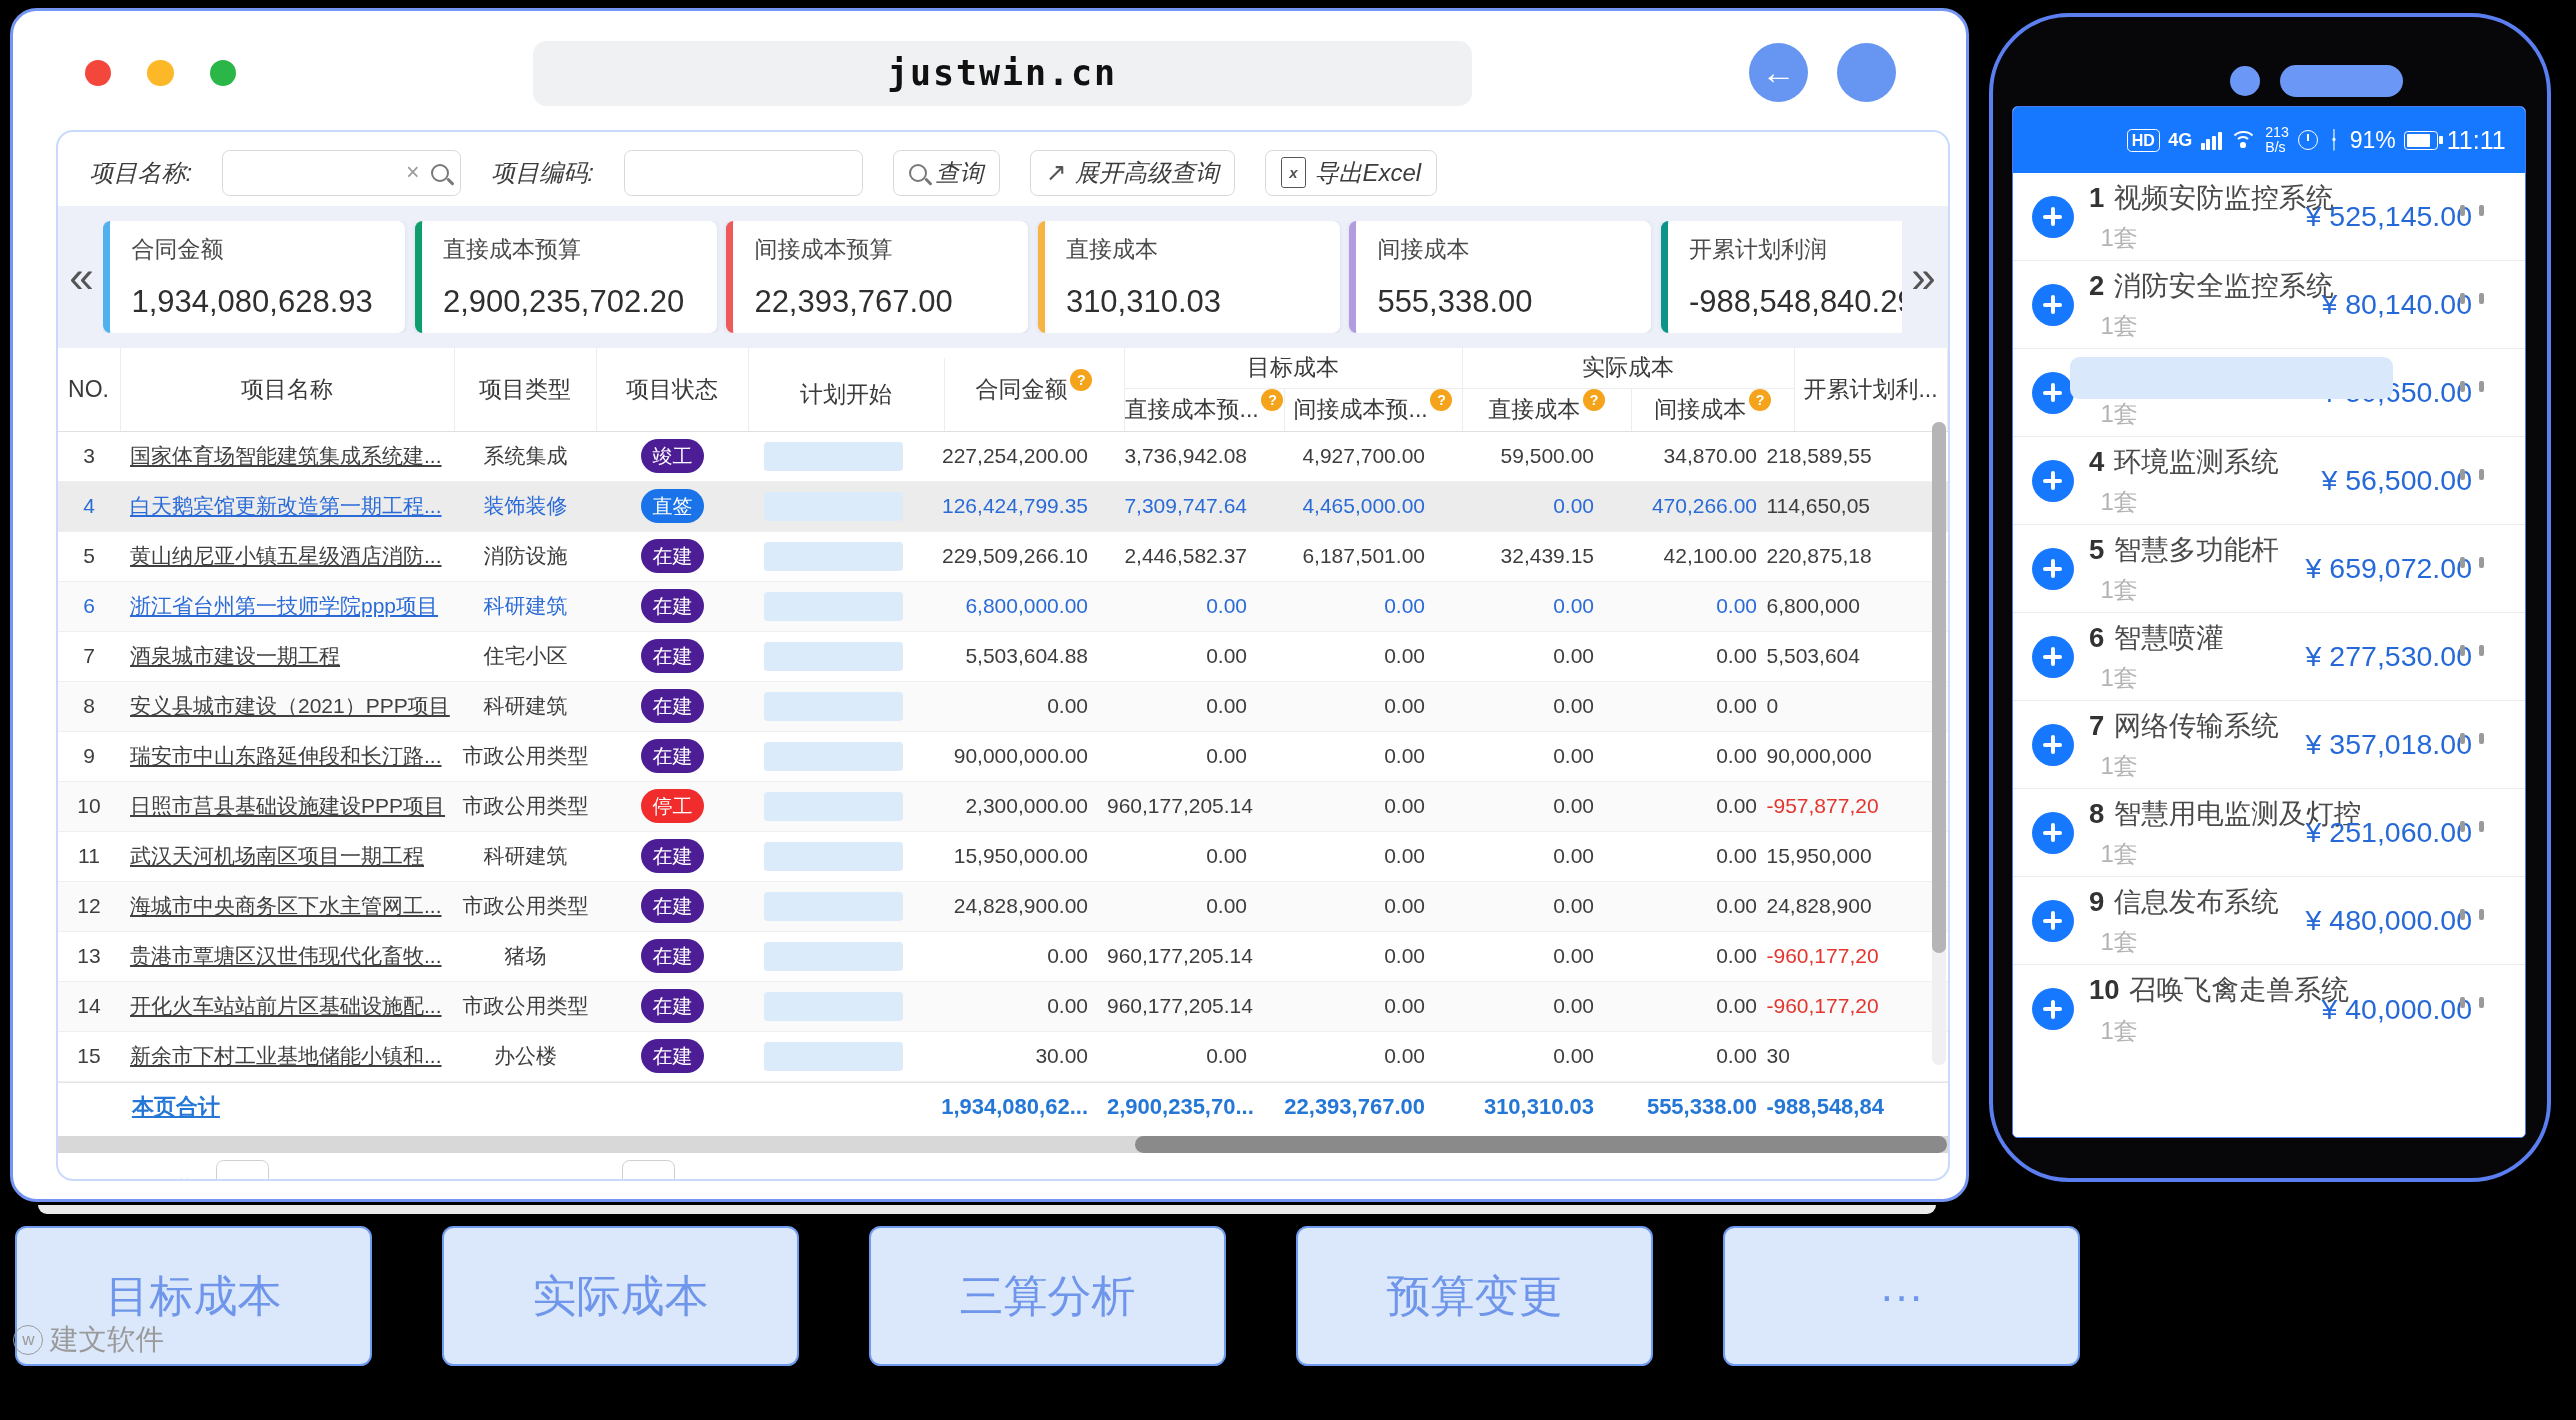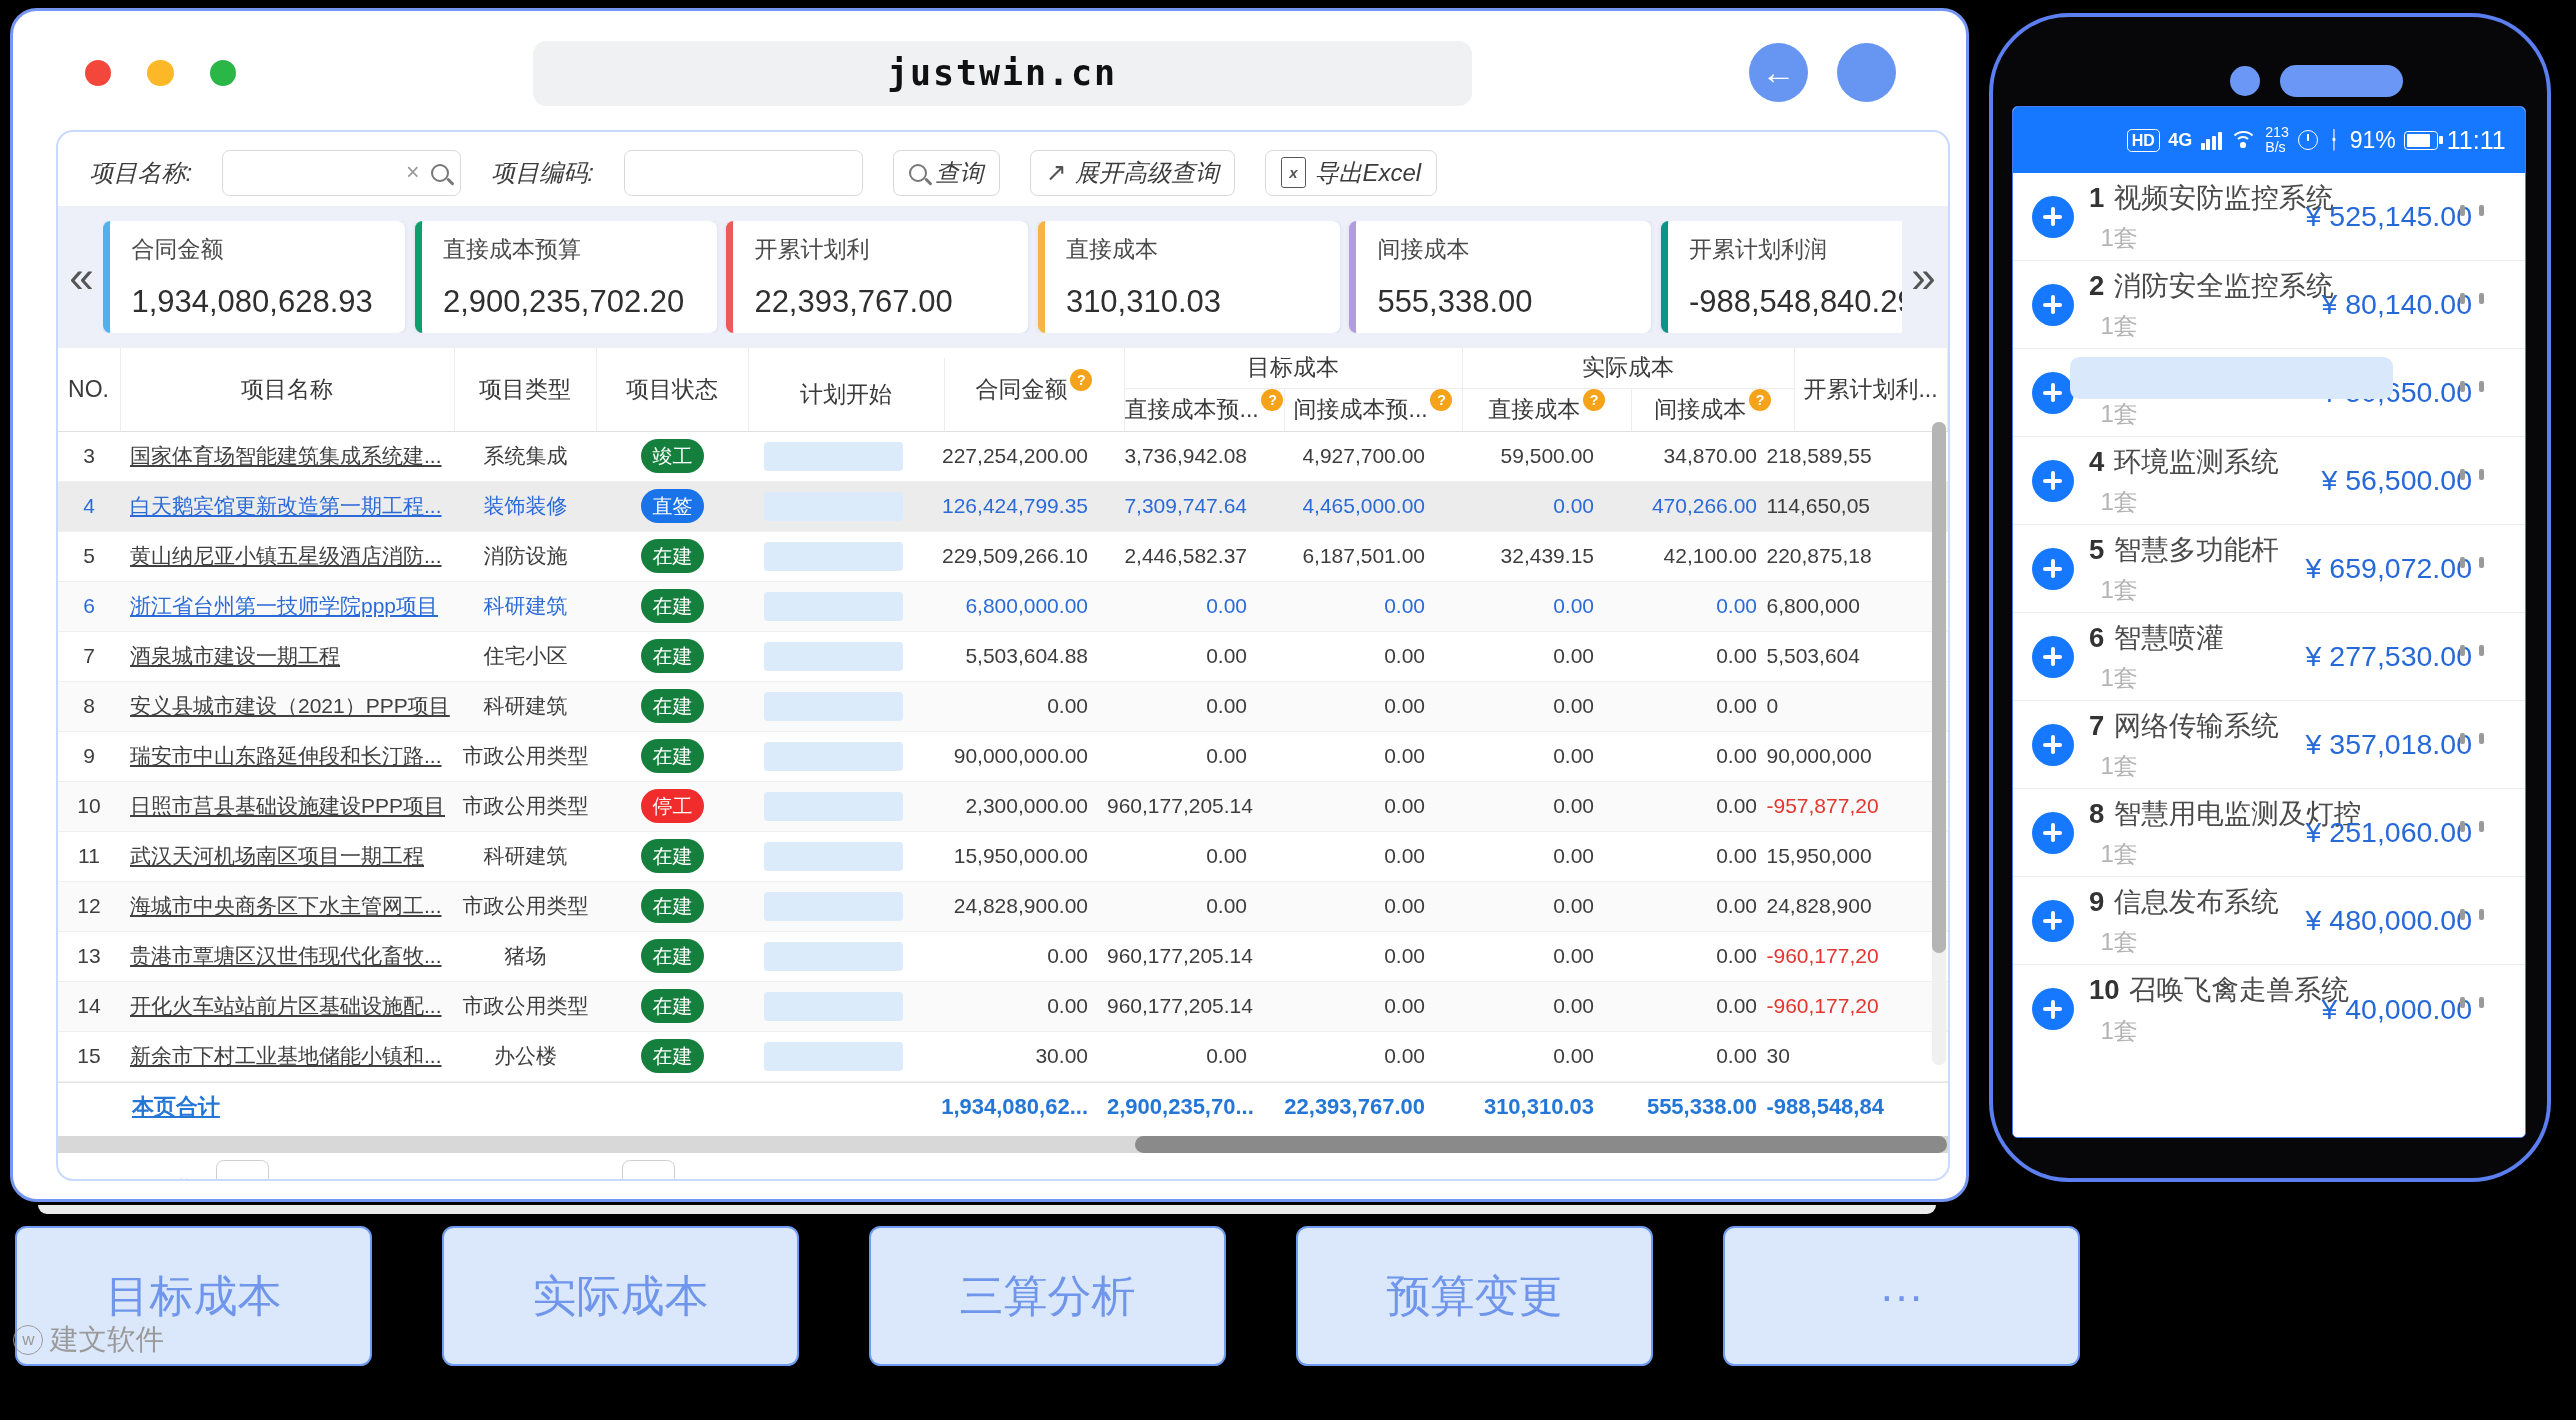--- a/index.html
+++ b/index.html
@@ -71,21 +71,21 @@
   .row:nth-child(even){background:#fafafa;}
   .row.hl{background:#ececec;}
   .c{box-sizing:border-box;padding:0 9.5px;white-space:nowrap;overflow:hidden;}
   .c-no{width:63px;text-align:center;}
   .c-name{width:334px;}
   .c-name span{text-decoration:underline;color:#404040;}
   .c-type{width:142px;text-align:center;padding:0 3.8px;}
   .c-status{width:152px;display:flex;justify-content:center;}
   .pill{min-width:63px;height:34px;border-radius:17px;color:#fff;font-size:20px;display:flex;
         align-items:center;justify-content:center;padding:0 9.5px;box-sizing:border-box;}
-  .pill.g{background:#15803d;} .pill.b{background:#1a73e8;} .pill.r{background:#f02c2c;}
+  .pill.g{background:#4c1d95;} .pill.b{background:#1a73e8;} .pill.r{background:#f02c2c;}
   .c-plan{width:169px;display:flex;justify-content:center;}
   .planbar{width:139px;height:28.5px;background:#dcebfa;border-radius:3.8px;}
   .c-num{text-align:right;}
   .n-contract{width:180px;} .n-dcb{width:159px;} .n-icb{width:178px;} .n-dc{width:169px;} .n-ic{width:163px;}
   .c-profit{flex:1;text-align:left;padding-right:19px;}
   .row.blue .c,.row.blue .c-name span{color:#2b6bd8;}
   .row.redp .c-profit{color:#e3362f;}
 
   .tfoot{flex:none;height:49px;display:flex;align-items:center;border-top:0.9px solid #e4e4e4;
          font-weight:bold;color:#2477d6;font-size:22px;}
@@ -221,21 +221,21 @@
               <div class="lab">合同金额</div>
               <div class="val">1,934,080,628.93</div>
             </div>
 
             <div class="card" style="border-left-color: rgb(14, 158, 110);">
               <div class="lab">直接成本预算</div>
               <div class="val">2,900,235,702.20</div>
             </div>
 
             <div class="card" style="border-left-color: rgb(238, 90, 90);">
-              <div class="lab">开累计划利</div>
+              <div class="lab">间接成本预算</div>
               <div class="val">22,393,767.00</div>
             </div>
 
             <div class="card" style="border-left-color: rgb(246, 180, 69);">
               <div class="lab">直接成本</div>
               <div class="val">310,310.03</div>
             </div>
 
             <div class="card" style="border-left-color: rgb(178, 156, 224);">
               <div class="lab">间接成本</div>

